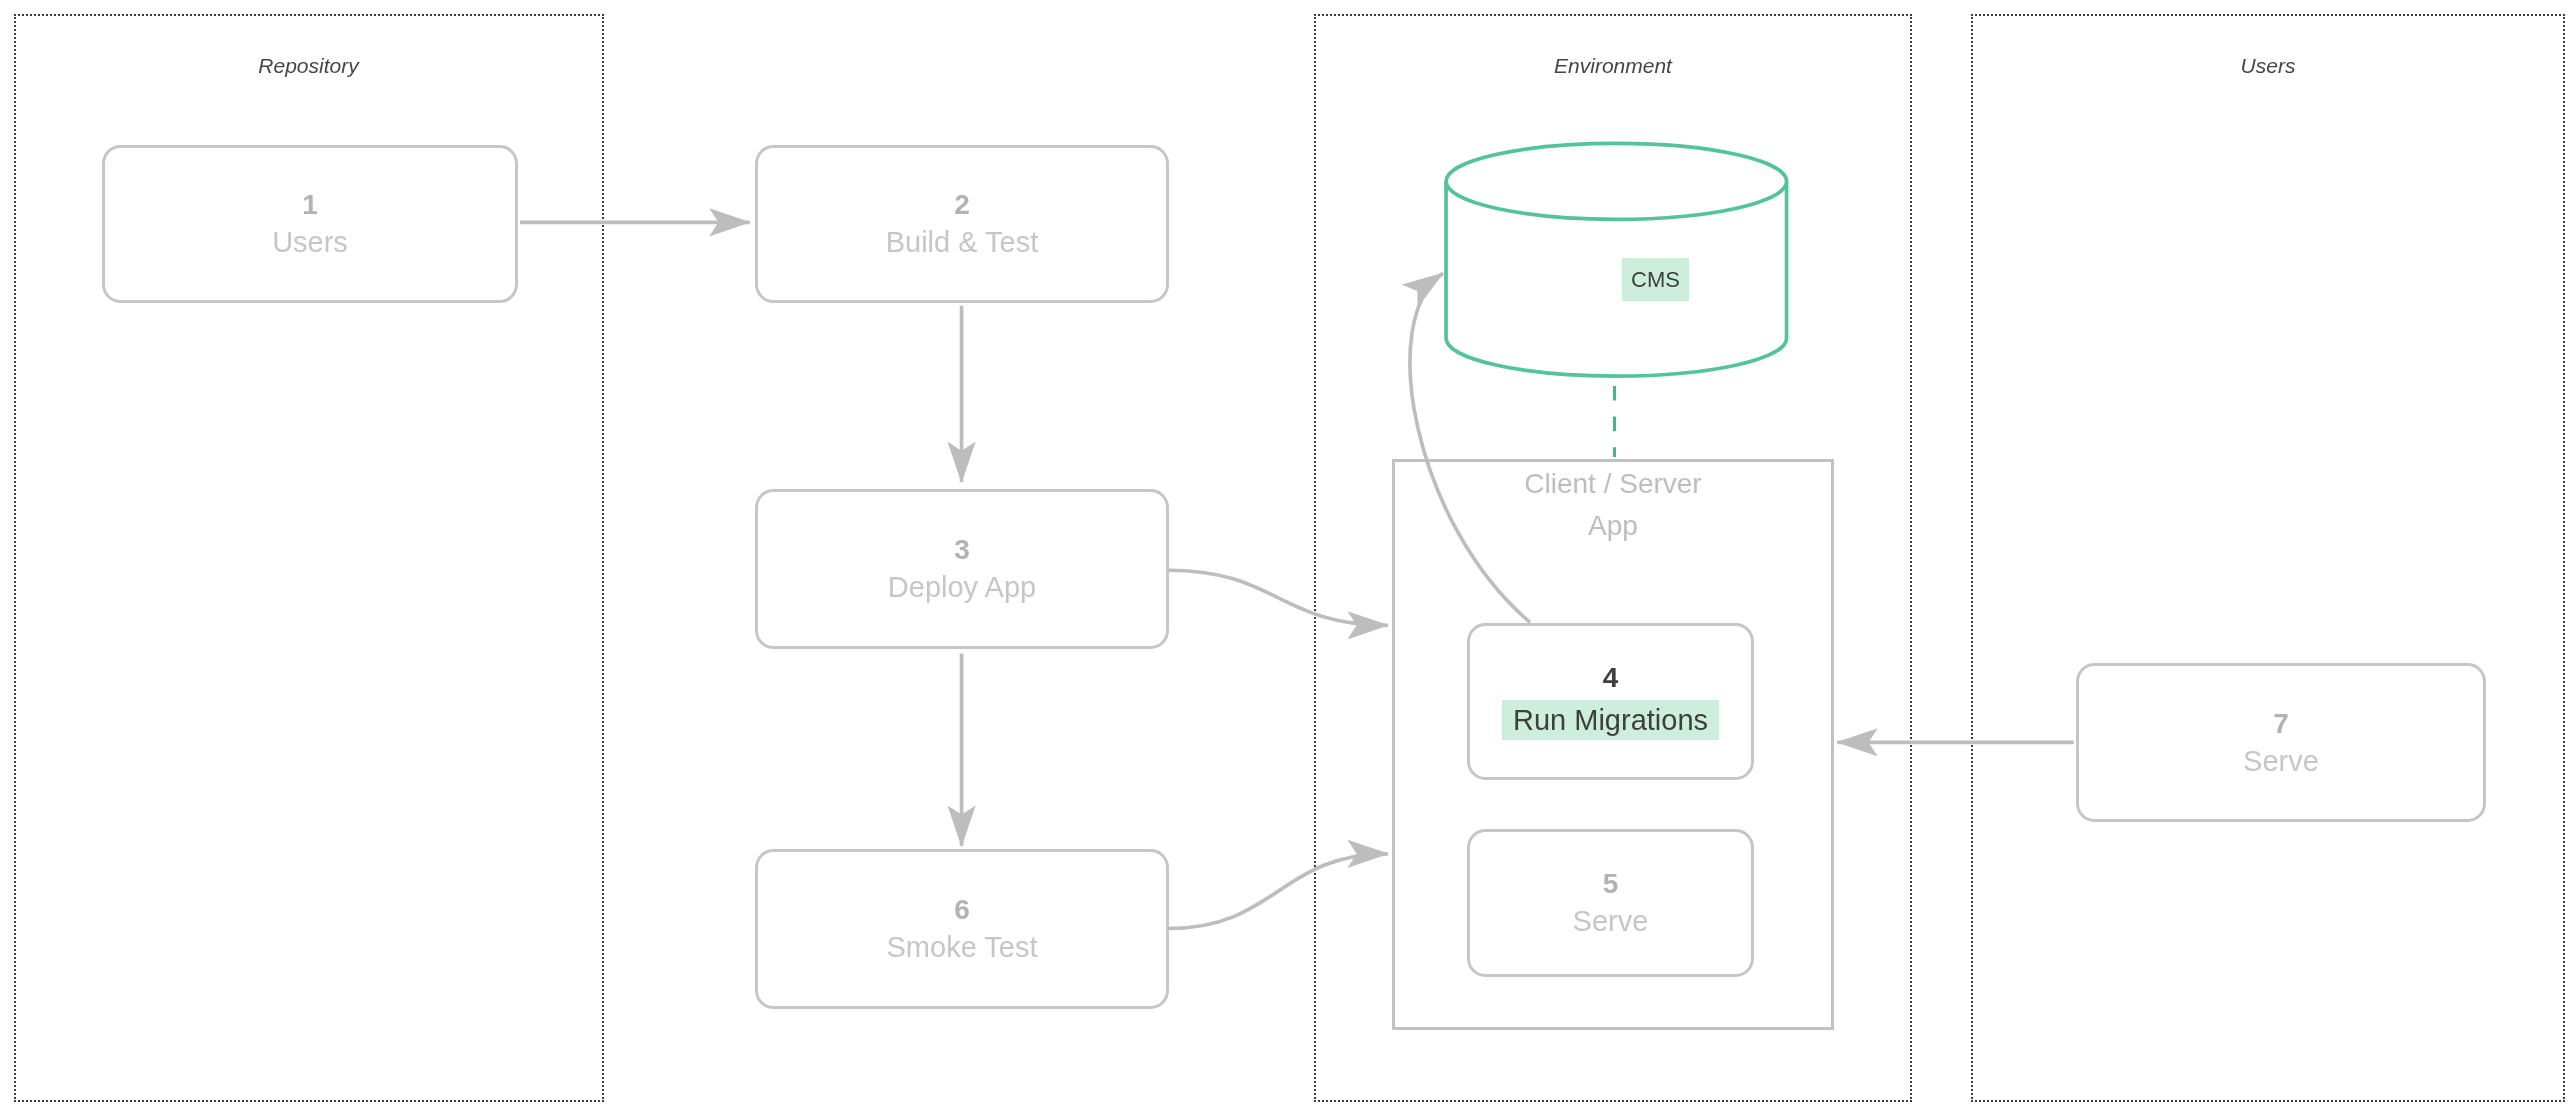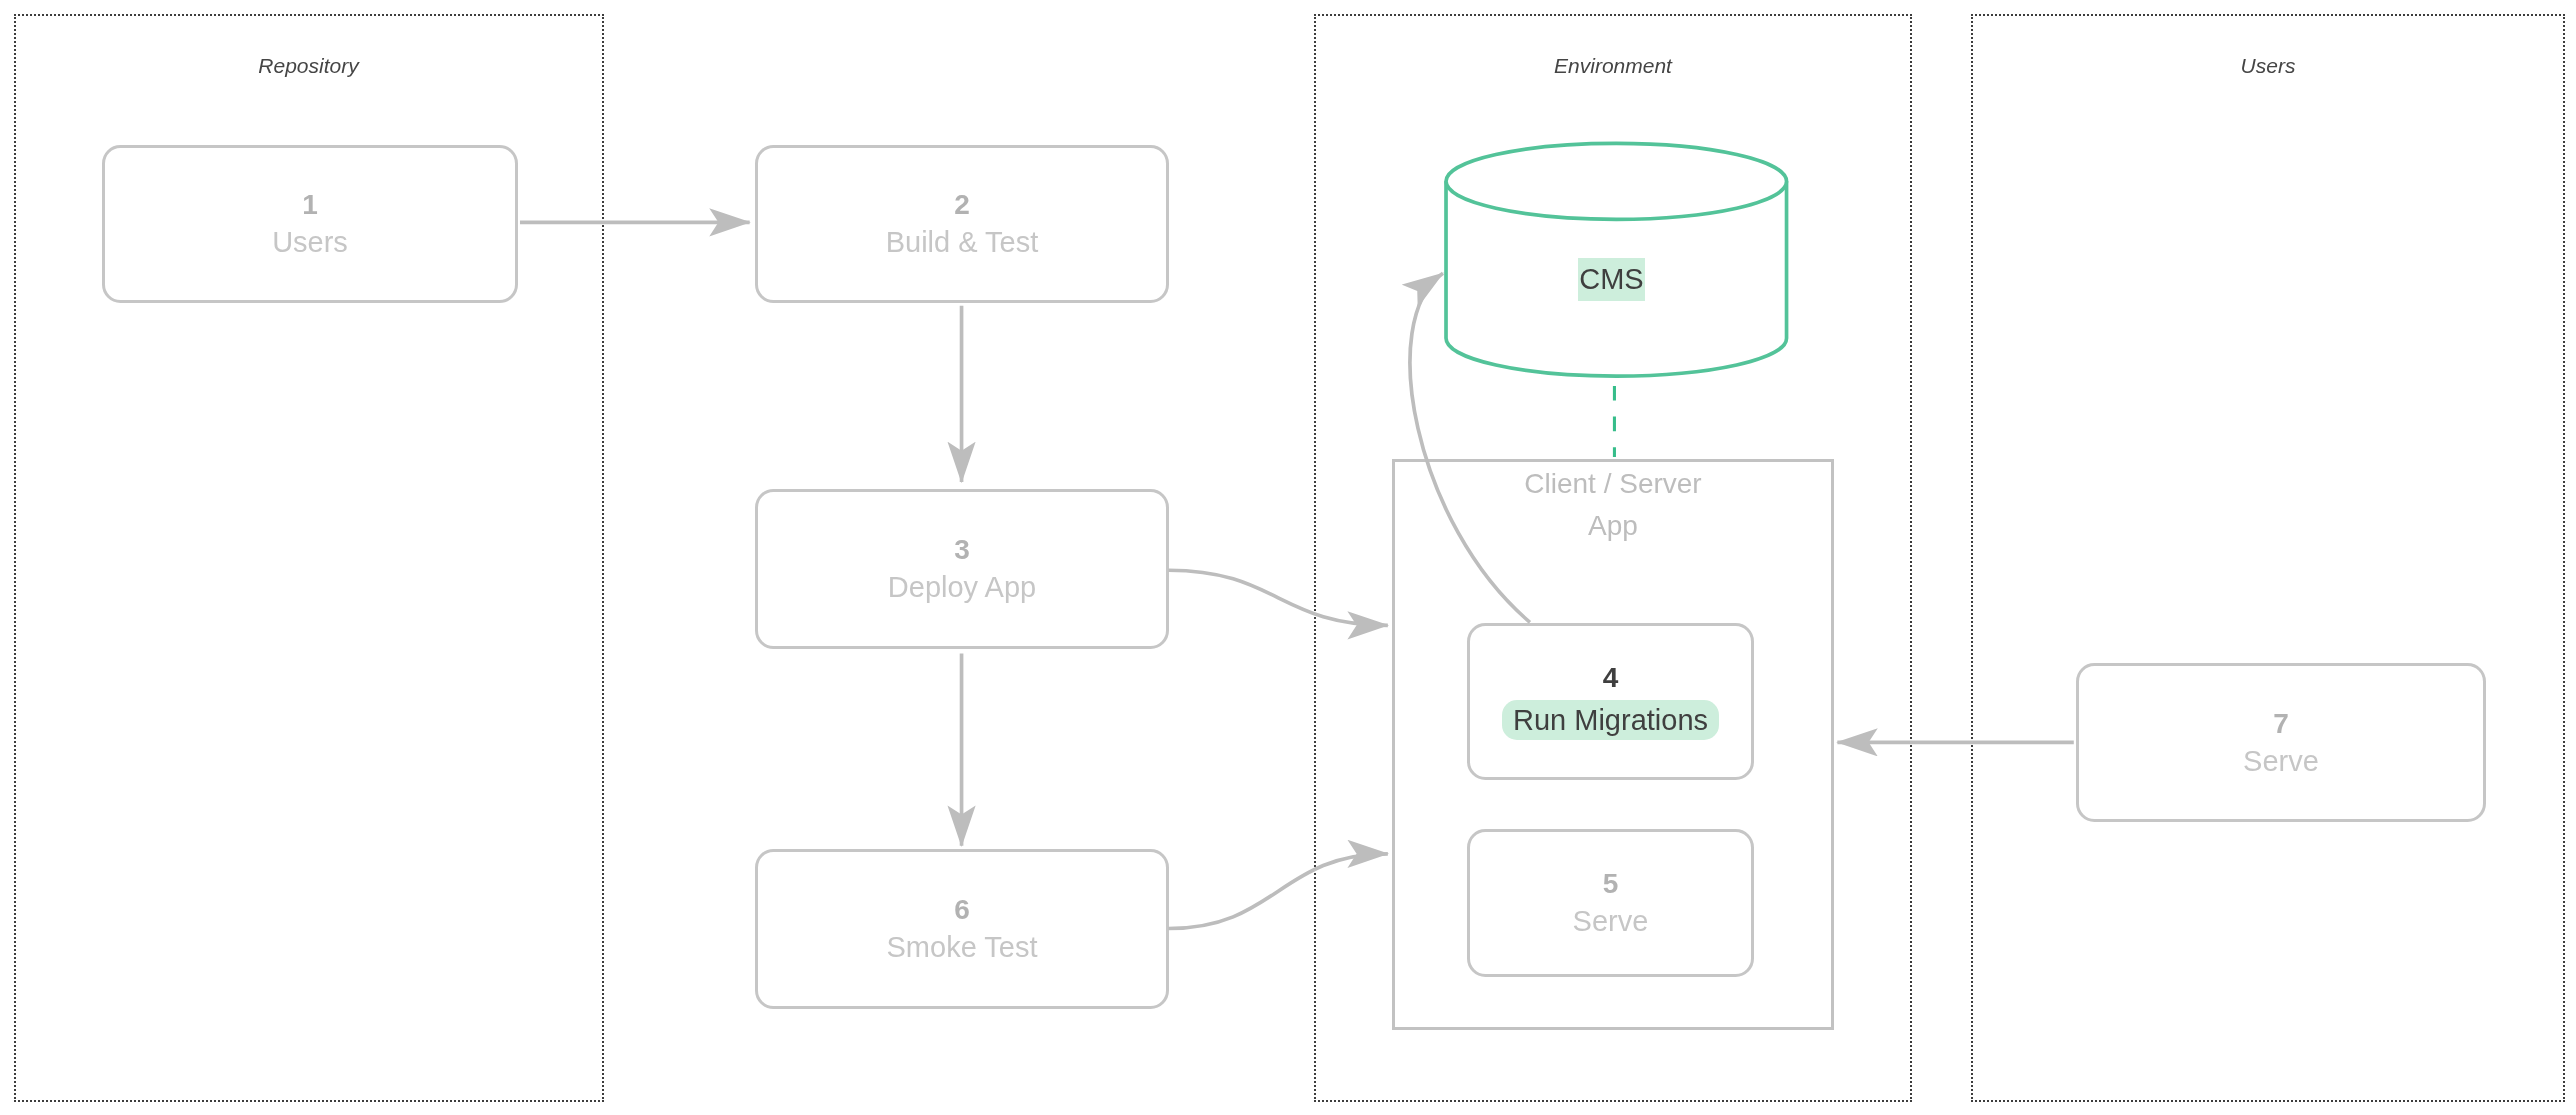--- a/index.html
+++ b/index.html
@@ -73,30 +73,30 @@
     font-size:29px;
     color:var(--c-label,#c6c6c6);
     line-height:1.05;
     white-space:nowrap;
   }
   .node.dark .num{color:var(--c-dark,#3f3f3f);}
   .node.dark .lbl{
     color:var(--c-dark,#3f3f3f);
     background:var(--c-hl,#CDEEDC);
     padding:4.9px 11px;
-    border-radius:15px;
   }
   
   .cms-label{
     position:absolute;
     display:flex;align-items:center;justify-content:center;
     background:var(--c-hl,#CDEEDC);
     color:var(--c-dark,#3f3f3f);
-    font-size:29px;
+    font-size:22px;
     z-index:4;
+    margin-left:44px;
   }
 </style>
 </head>
 <body>
 
 <div class="canvas">
 
   <div class="col" style="left:13.5px;top:13.5px;width:590px;height:1088px;">
     <div class="col-title">Repository</div>
   </div>

